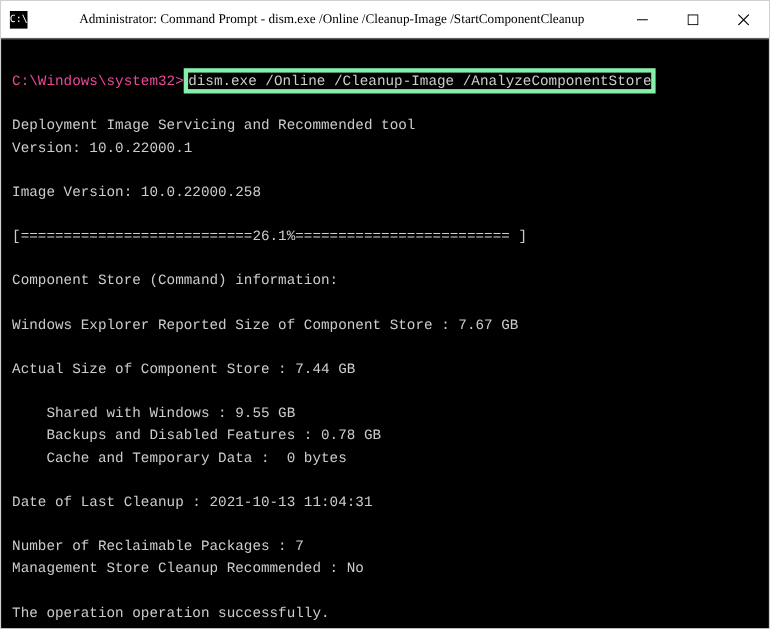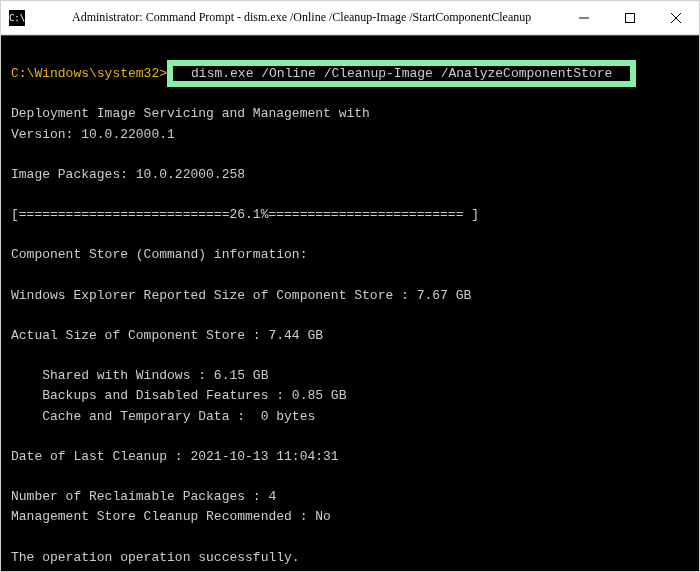--- a/index.html
+++ b/index.html
@@ -70,26 +70,26 @@
       color: #ccc;
       padding: 8px 10px;
       font-family: Consolas, "Courier New", monospace;
       font-size: 13px;
       line-height: 1.55;
       white-space: pre;
       overflow: hidden;
       border-top: 1px solid #4b4b4b;
     }
     .hl {
-      border: 6px solid #86efac;
-      padding: 0 18px;
+      border: 4px solid #86efac;
+      padding: 0 0;
       display: inline;
       text-align: right;
     }
-    .prompt { color: #eab308; }
+    .prompt { color: #ec4899; }
   </style>
 </head>
 <body>
 
 <div class="window">
   <div class="titlebar">
     <div class="titlebar-icon">C:\</div>
     <div class="title-text">Administrator: Command Prompt - dism.exe  /Online /Cleanup-Image /StartComponentCleanup</div>
     <div class="window-controls">
       <button class="win-btn">
@@ -105,40 +105,40 @@
       <button class="win-btn">
         <svg width="10" height="10" viewBox="0 0 10 10">
             <path d="M0 0 L10 10 M10 0 L0 10" stroke="#000" stroke-width="1"></path>
           </svg>
       </button>
     </div>
   </div>
   <div class="terminal"><span>
 <span class="prompt">C:\Windows\system32&gt;</span><span class="hl">dism.exe /Online /Cleanup-Image /AnalyzeComponentStore</span>
 
-<span>Deployment Image Servicing and Management with</span>
+<span>Deployment Image Servicing and Recommended tool</span>
 <span>Version: 10.0.22000.1</span>
 
-<span>Image Packages: 10.0.22000.258</span>
+<span>Image Version: 10.0.22000.258</span>
 
 <span>[===========================26.1%========================= ]</span>
 
 <span>Component Store (Command) information:</span>
 
 <span>Windows Explorer Reported Size of Component Store : 7.67 GB</span>
 
 <span>Actual Size of Component Store : 7.44 GB</span>
 
-<span>    Shared with Windows : 6.15 GB</span>
-<span>    Backups and Disabled Features : 0.85 GB</span>
+<span>    Shared with Windows : 9.55 GB</span>
+<span>    Backups and Disabled Features : 0.78 GB</span>
 <span>    Cache and Temporary Data :  0 bytes</span>
 
 <span>Date of Last Cleanup : 2021-10-13 11:04:31</span>
 
-<span>Number of Reclaimable Packages : 4</span>
+<span>Number of Reclaimable Packages : 7</span>
 <span>Management Store Cleanup Recommended : No</span>
 
 <span>The operation operation successfully.</span>
 
 
 
 
 
 
 </span></div>

